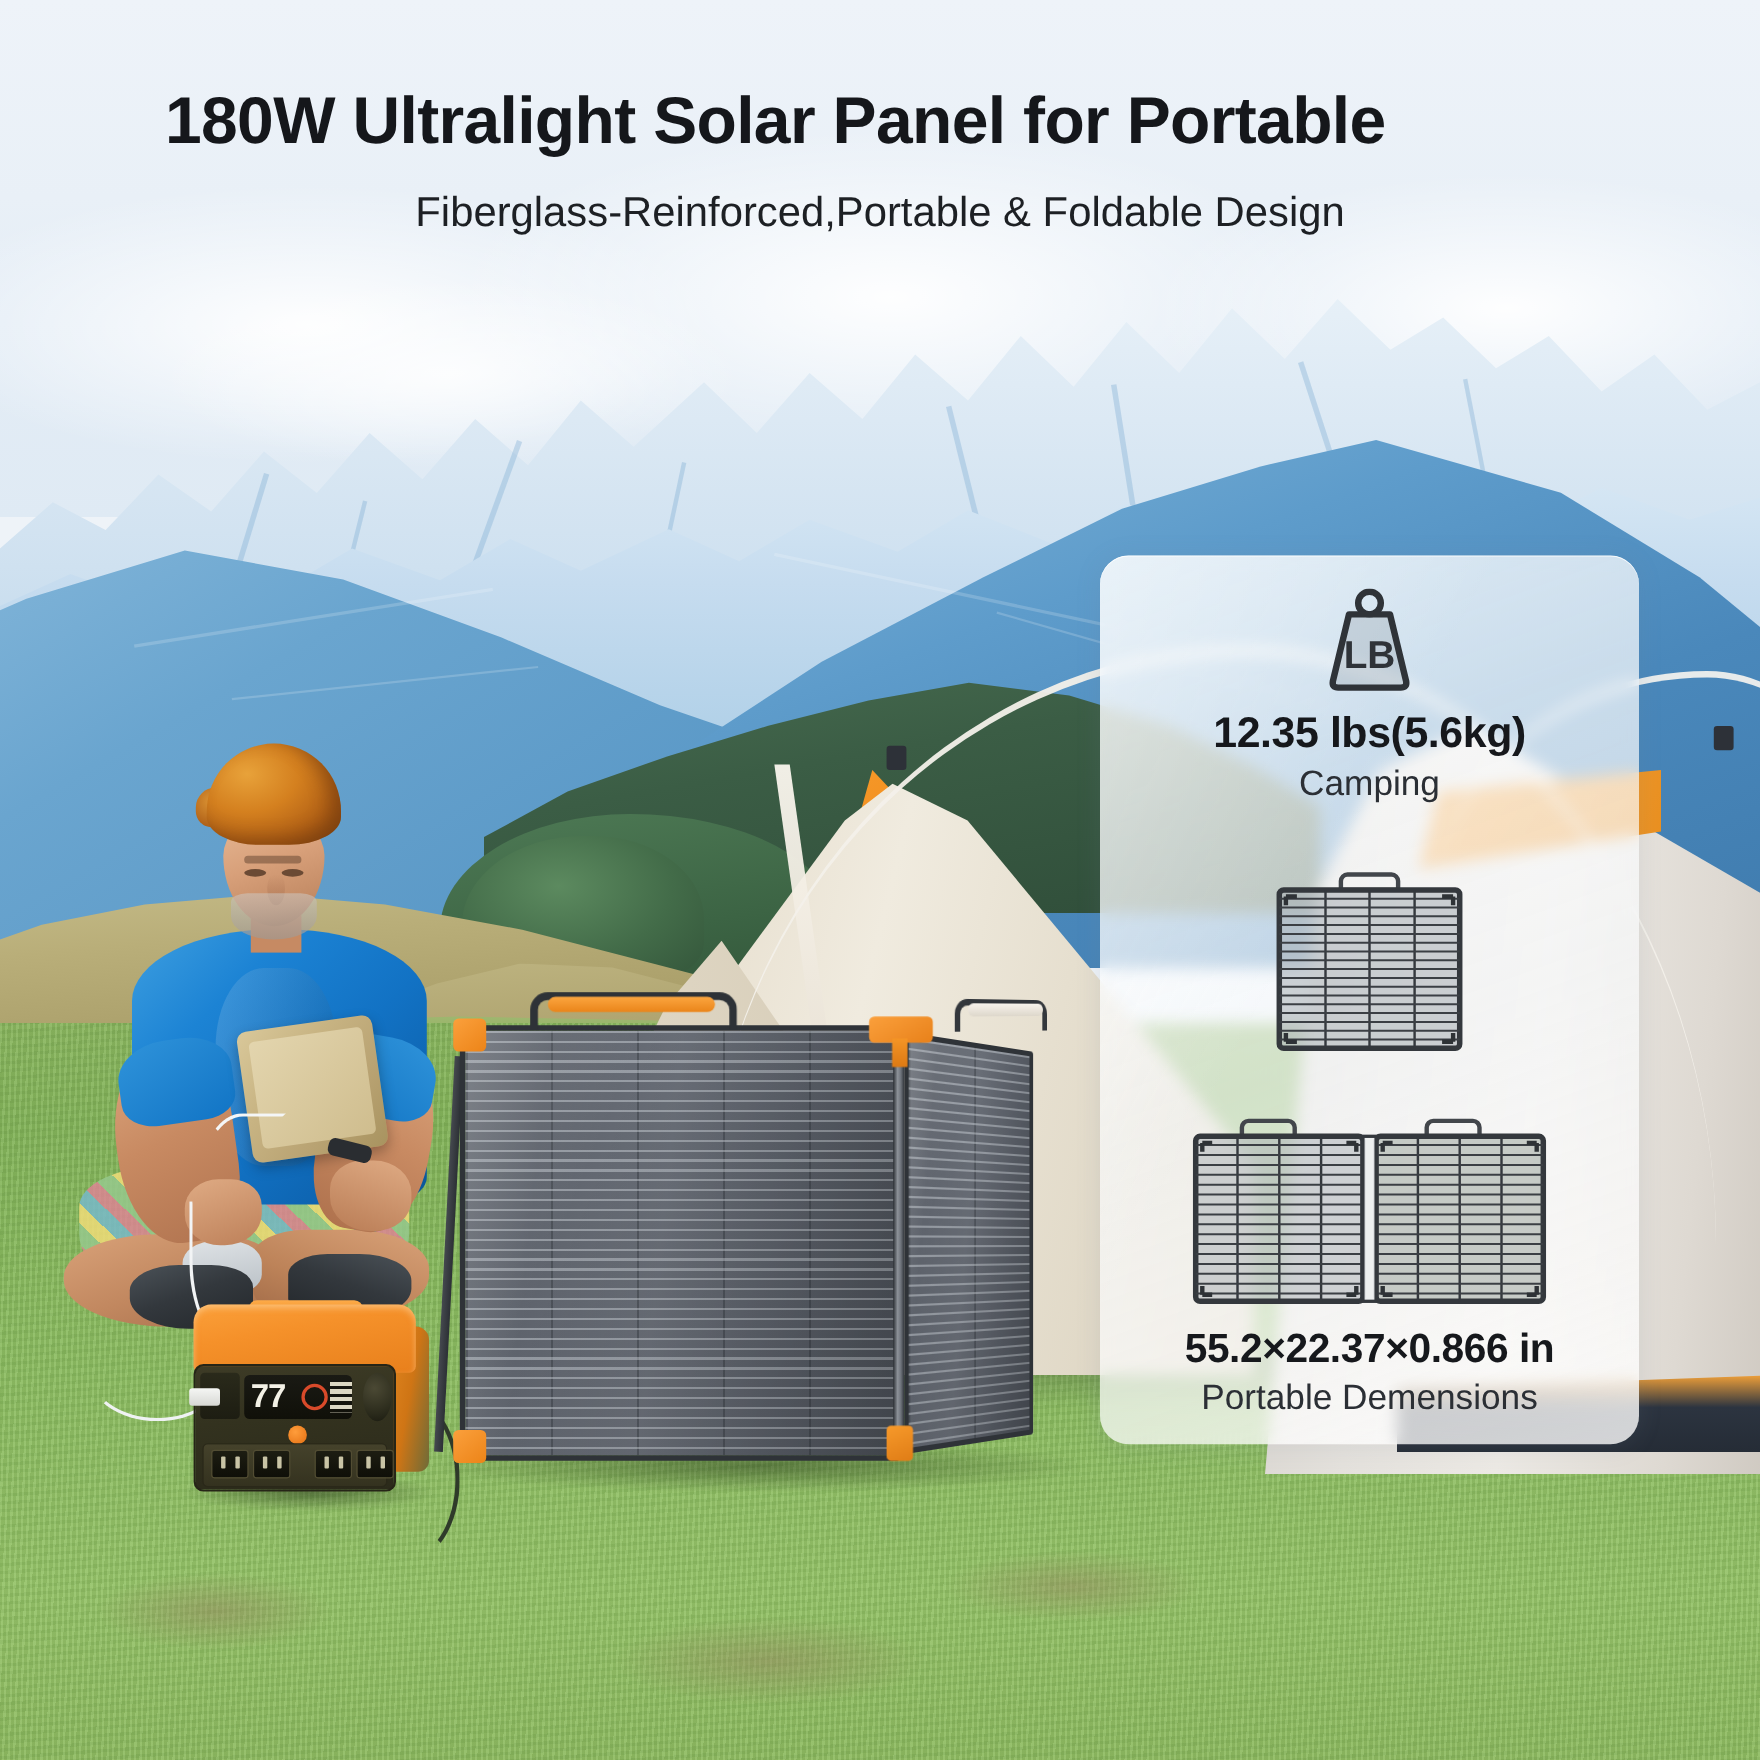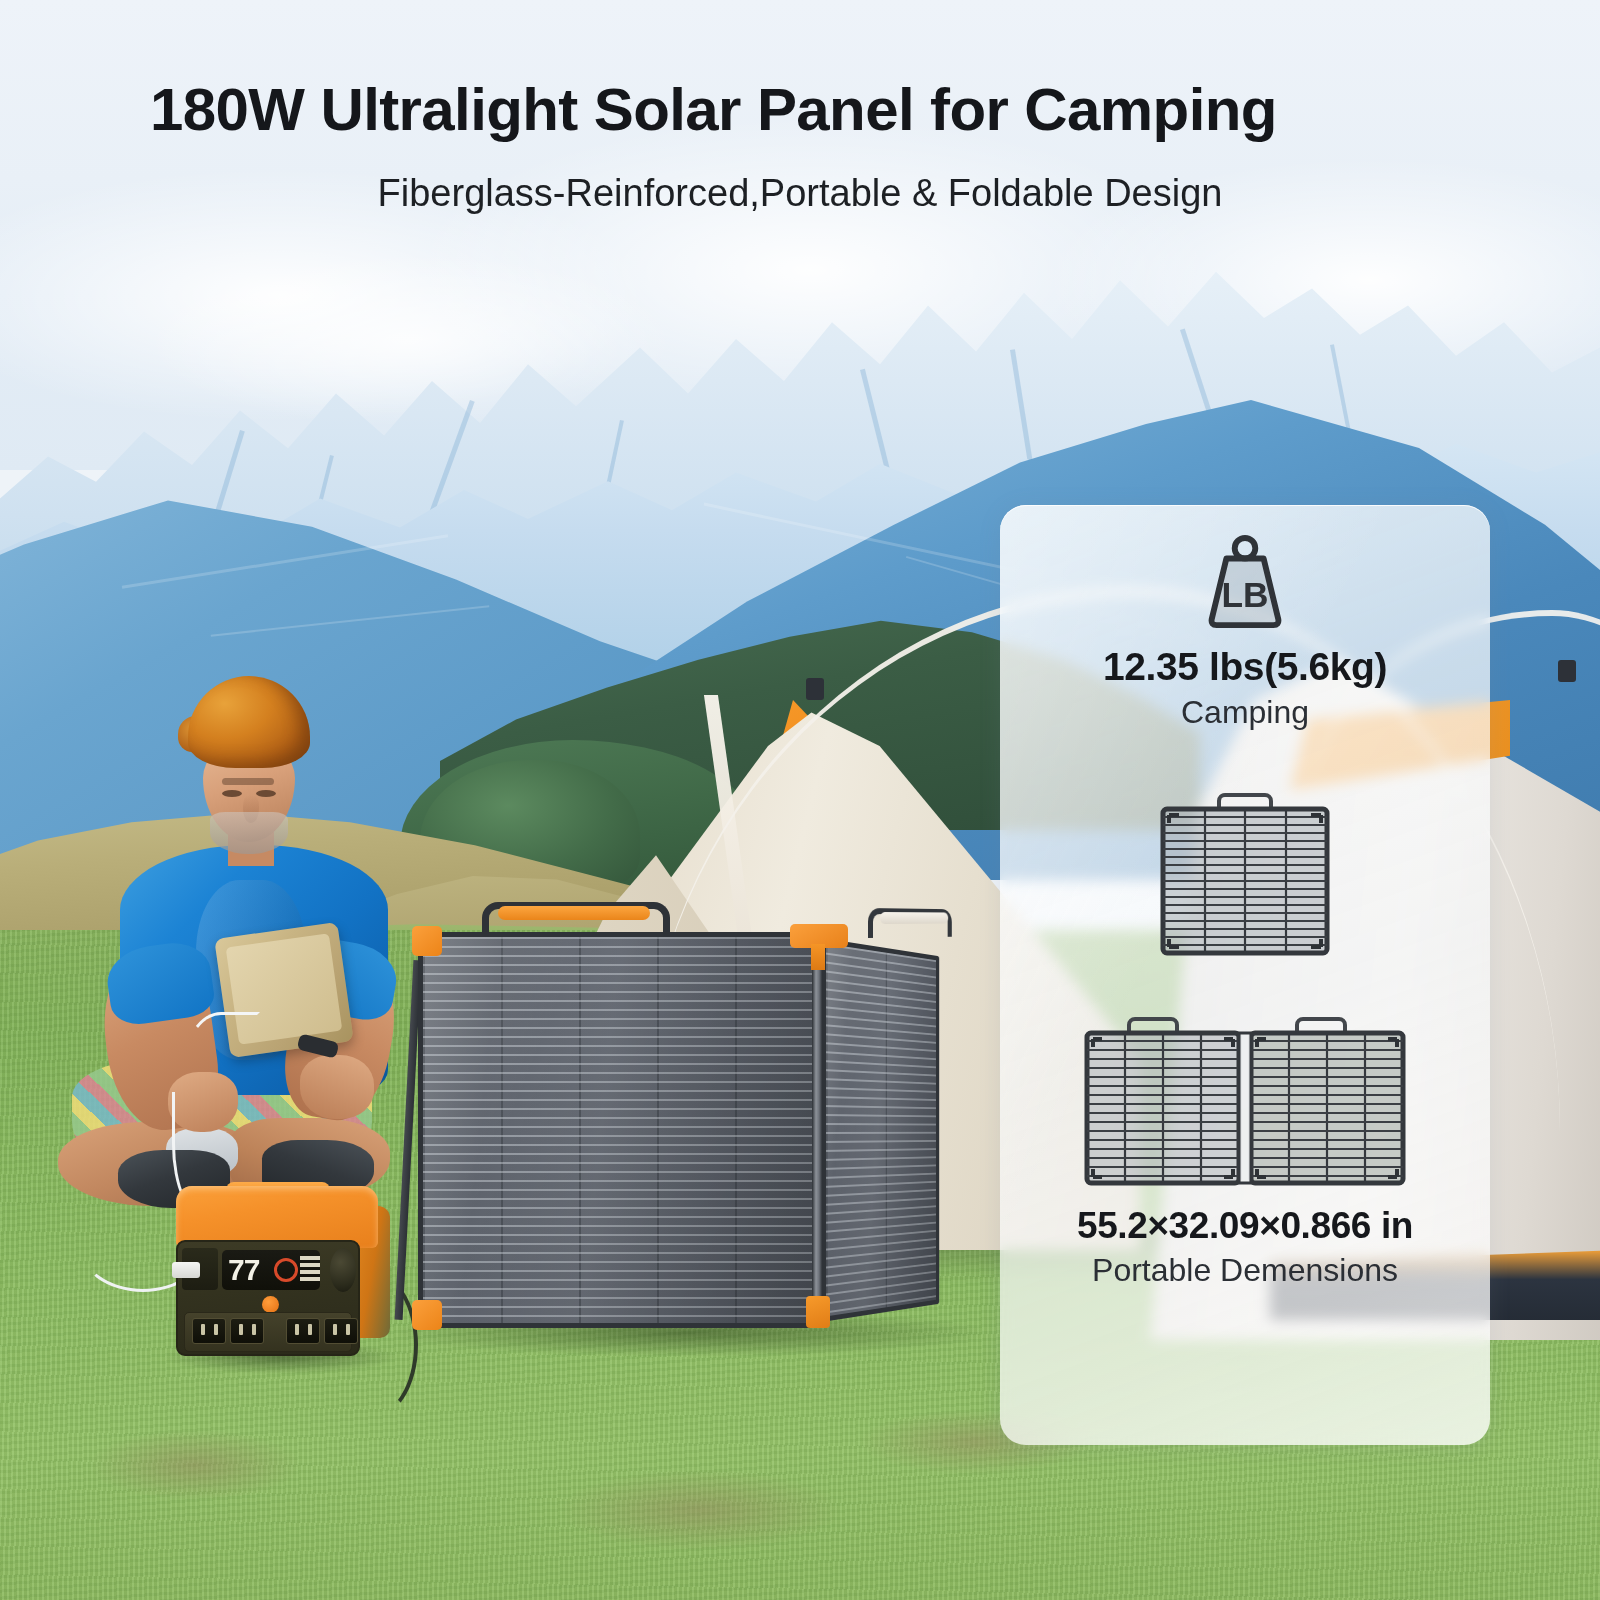--- a/index.html
+++ b/index.html
@@ -453,21 +453,21 @@
     transform:perspective(700px) rotateY(34deg); transform-origin:left center;
   }
   .sp-leg {
     position:absolute; left:404px; top:960px; width:8px; height:360px;
     background:linear-gradient(90deg,#45494f,#2c3035);
     transform:rotate(3deg);
   }
 
   
   .glasscard {
-    position:absolute; left:1000px; top:505px; width:490px; height:940px;
+    position:absolute; left:1000px; top:505px; width:490px; height:808px;
     border-radius:26px;
     background:linear-gradient(160deg, rgba(255,255,255,.80) 0%, rgba(252,253,254,.72) 26%, rgba(248,250,252,.68) 54%, rgba(252,252,252,.74) 82%, rgba(255,255,255,.80) 100%);
     backdrop-filter:blur(7px);
     -webkit-backdrop-filter:blur(7px);
     box-shadow:0 2px 22px rgba(110,130,150,.14), inset 0 1px 0 rgba(255,255,255,.85);
     overflow:hidden;
   }
   .glasscard::before {
     content:""; position:absolute; inset:0;
     background:linear-gradient(118deg, rgba(255,255,255,.34) 0%, rgba(255,255,255,0) 40%);
@@ -619,21 +619,21 @@
     <div class="sp-hinge-t"></div>
     <div class="sp-hinge-stem"></div>
     <div class="sp-hinge-b"></div>
     <div class="sp-handle"></div>
     <div class="sp-handle-grip"></div>
     <div class="sp-handle2"></div>
     <div class="sp-handle2-grip"></div>
   </div>
 
   <div style="position:absolute;left:0;top:0;width:1600px;">
-    <div style="position:absolute;left:150px;top:78px;width:1300px;font-size:60px;font-weight:bold;color:#15171b;letter-spacing:-.6px;line-height:1.05;white-space:nowrap;">180W Ultralight Solar Panel for Camping</div>
+    <div style="position:absolute;left:150px;top:78px;width:1300px;font-size:60px;font-weight:bold;color:#15171b;letter-spacing:-.6px;line-height:1.05;white-space:nowrap;">180W Ultralight Solar Panel for Portable</div>
     <div style="position:absolute;left:150px;top:172px;width:1300px;font-size:38px;font-weight:normal;color:#1d2024;text-align:center;line-height:1.15;white-space:nowrap;">Fiberglass-Reinforced,Portable &amp; Foldable Design</div>
   </div>
 
   <div class="glasscard">
     <div class="card-inner">
 
       <div class="stat-block">
         <svg class="wt-icon" viewBox="0 0 100 98">
           <circle cx="50" cy="13.5" r="10.5" fill="none" stroke="#2f3338" stroke-width="6"></circle>
           <path d="M31 24 H69 L84 86 Q85 92 79 92 H21 Q15 92 16 86 Z" fill="rgba(150,158,166,.30)" stroke="#2f3338" stroke-width="6" stroke-linejoin="round"></path>
@@ -746,20 +746,20 @@
             <path d="M14 34 h9 M14 34 v8"></path>      
               <path d="M154 34 h-9 M154 34 v8"></path>
             <path d="M178 34 h9 M178 34 v8"></path>    
               <path d="M318 34 h-9 M318 34 v8"></path>
             <path d="M14 172 h9 M14 172 v-8"></path>   
               <path d="M154 172 h-9 M154 172 v-8"></path>
             <path d="M178 172 h9 M178 172 v-8"></path> 
               <path d="M318 172 h-9 M318 172 v-8"></path>
           </g>
         </svg>
-        <div class="stat-val sv-small">55.2×32.09×0.866 in</div>
+        <div class="stat-val sv-small">55.2×22.37×0.866 in</div>
         <div class="stat-lbl">Portable Demensions</div>
       </div>
 
     </div>
   </div>
 
 </div>
 
 </body></html>

